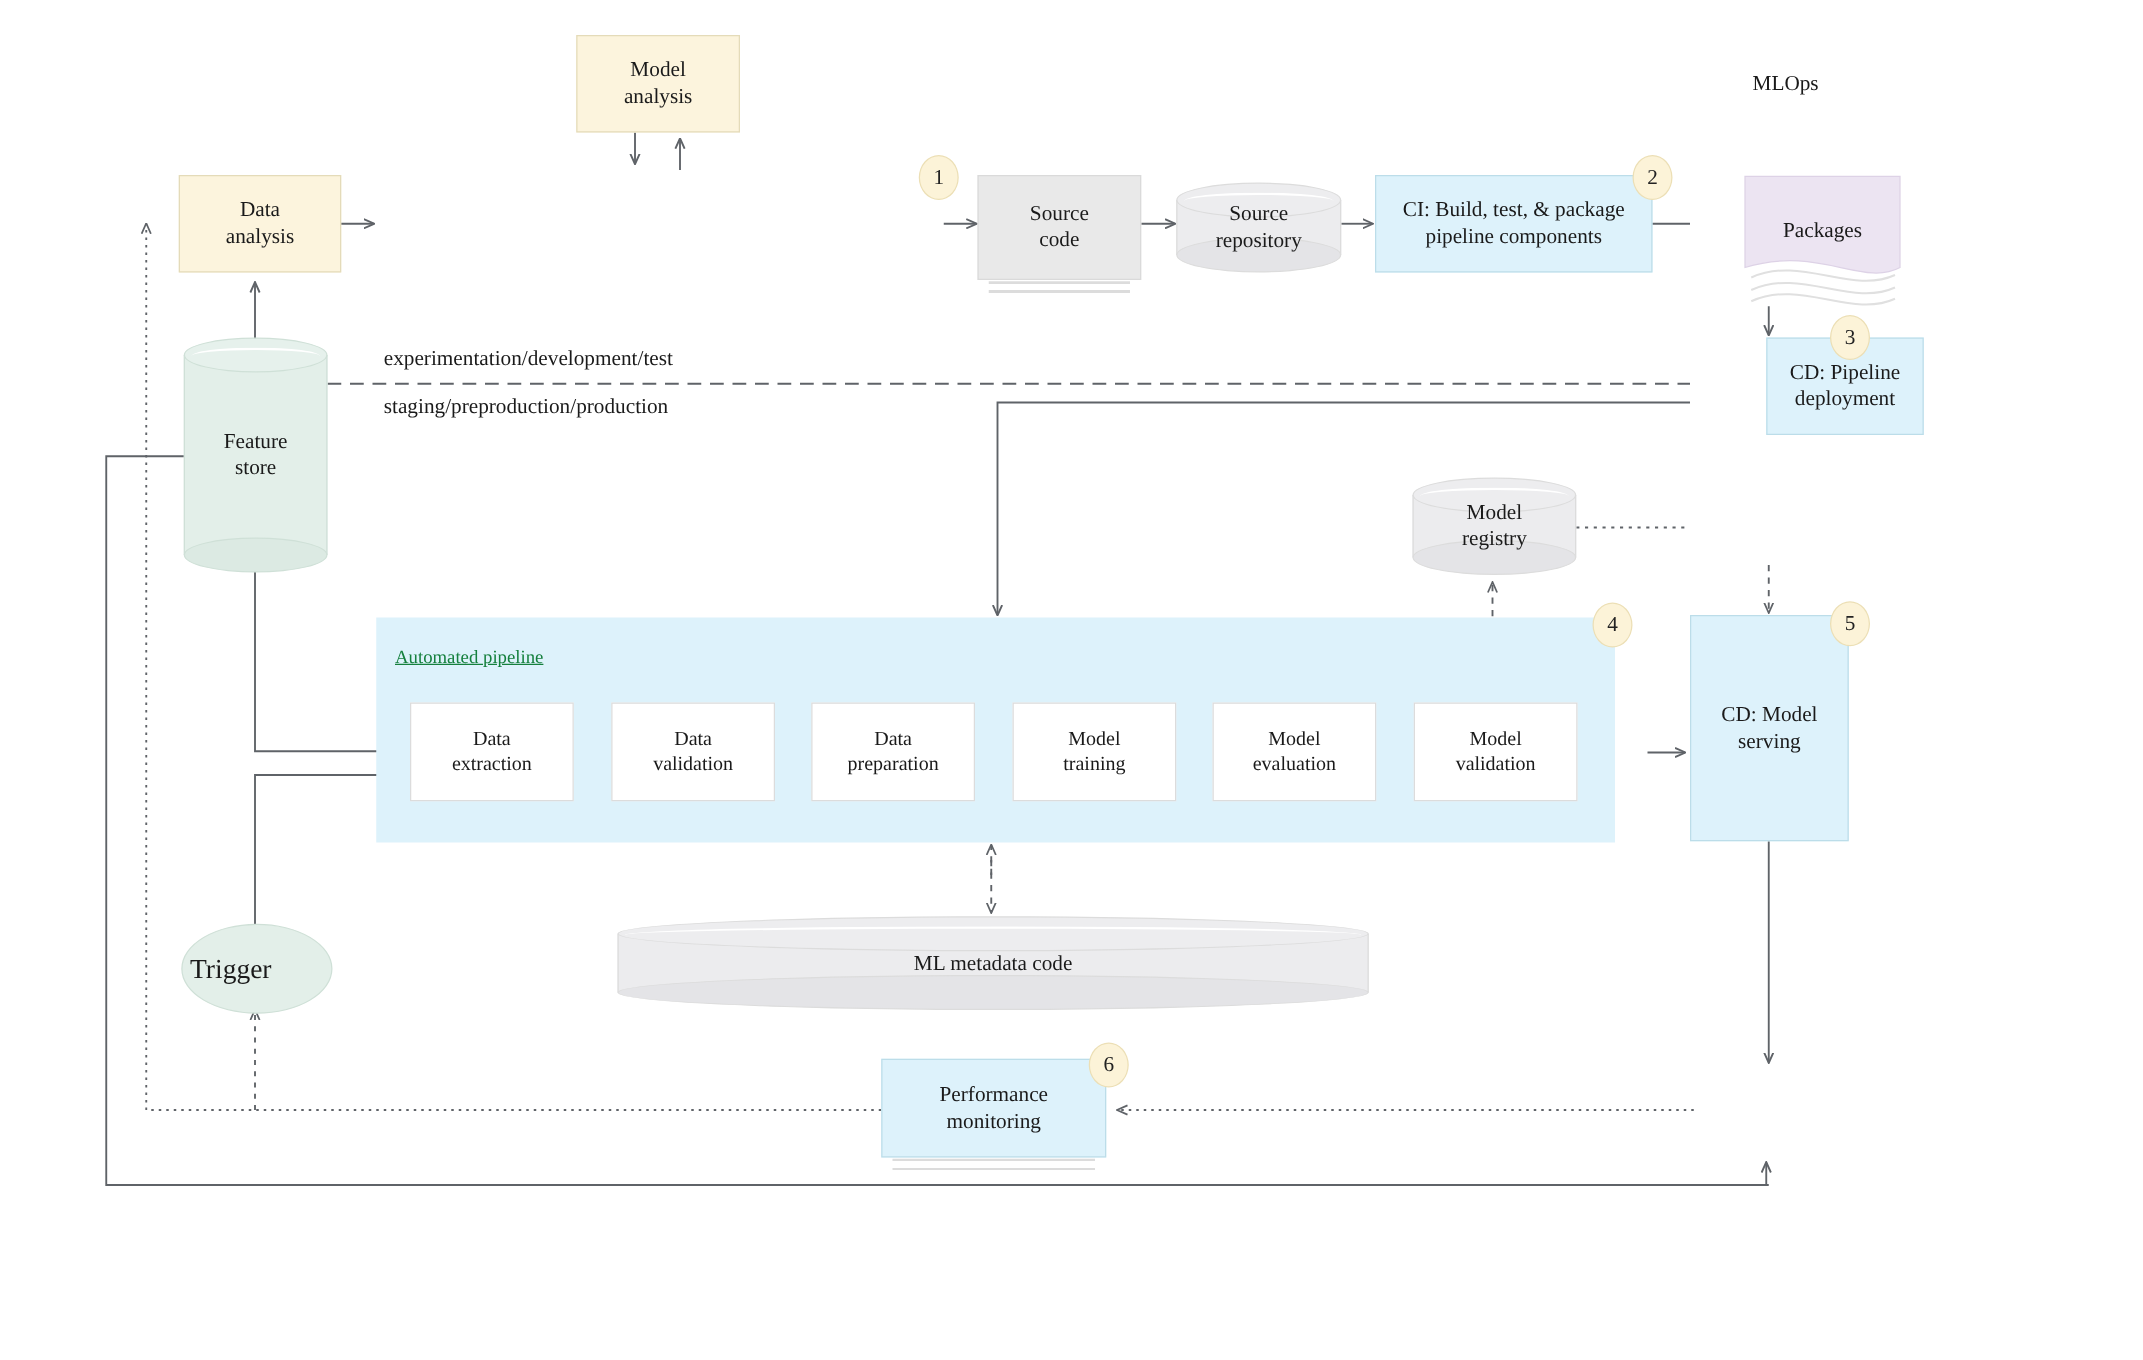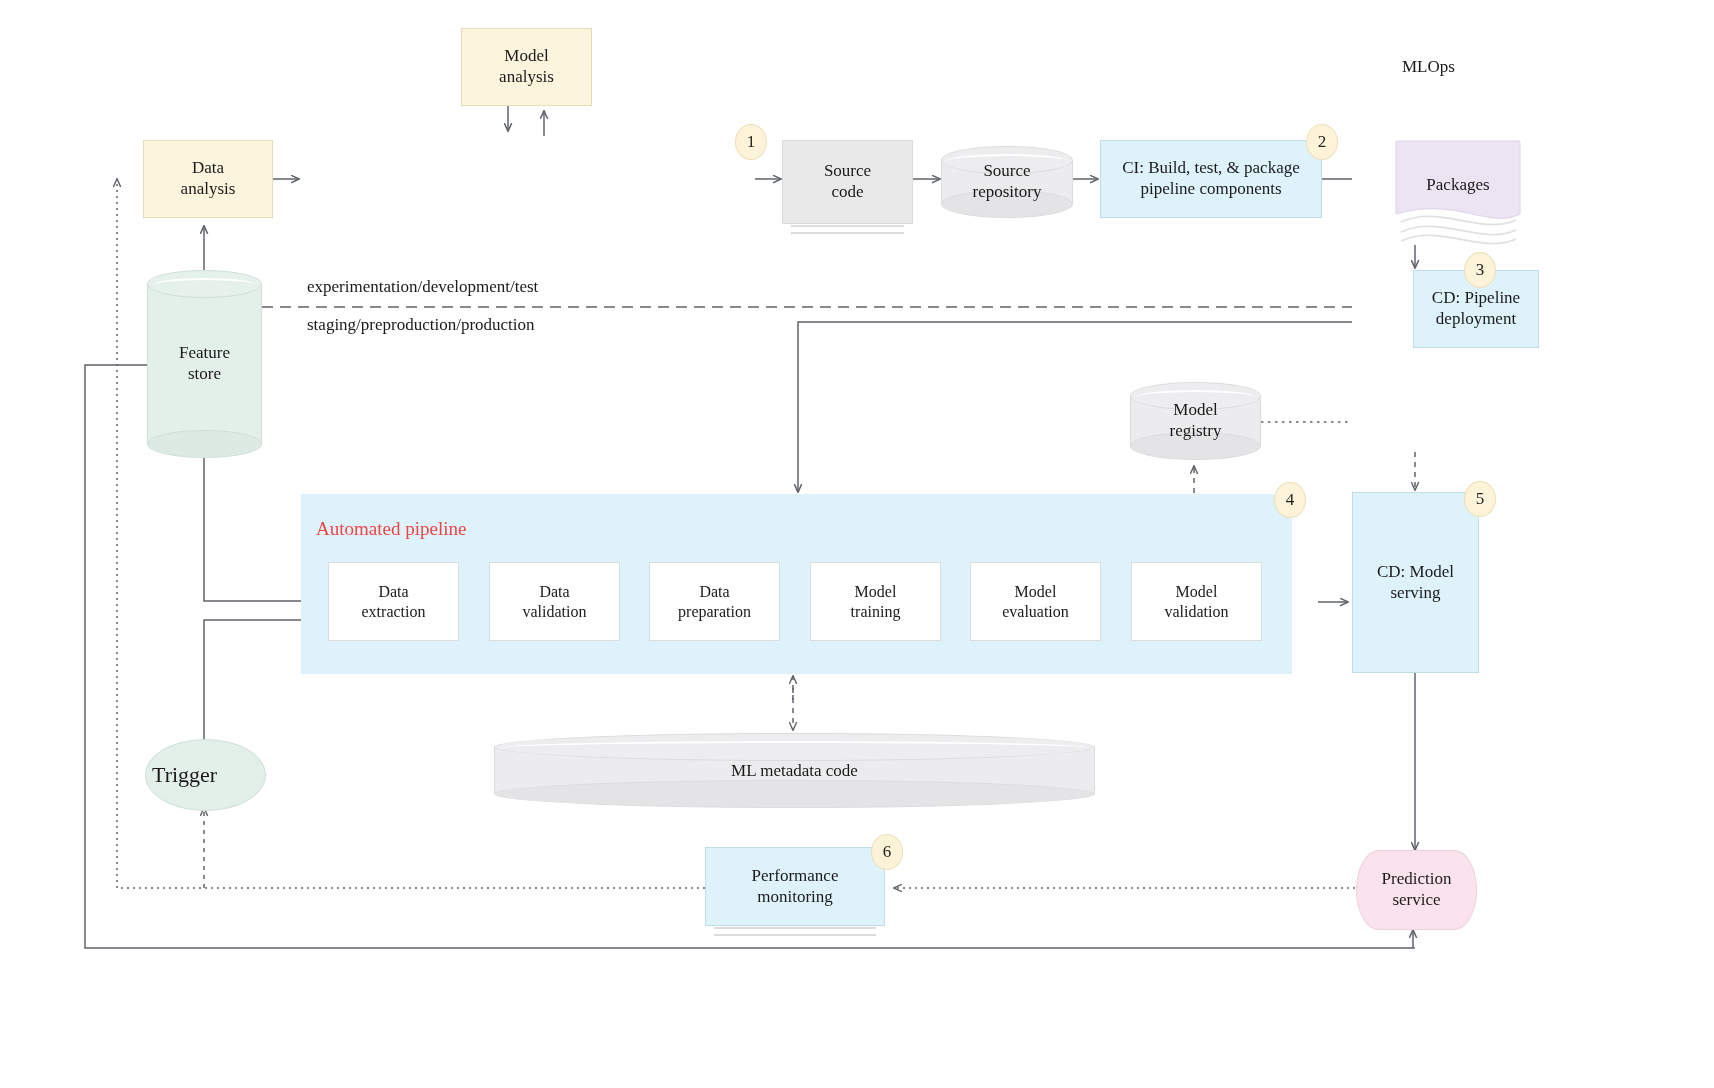--- a/index.html
+++ b/index.html
@@ -54,21 +54,21 @@
      border-radius:26px/46px;display:flex;align-items:center;justify-content:center;
      text-align:center;font-size:17px;line-height:1.22;}
 
   
   .badge{position:absolute;width:30px;height:34px;border-radius:50%;
      background:#fcf3d8;border:1px solid #ecdfb5;display:flex;align-items:center;
      justify-content:center;font-size:17px;color:#222;z-index:20;}
 
   
   .pipe-wrap{position:absolute;background:#ddf2fb;border:none;}
-  .pipe-title{position:absolute;font-size:19px;color:#ef4444;}
+  .pipe-title{position:absolute;font-size:15px;color:#15803d;text-decoration:underline;}
 
   
   .caption{position:absolute;font-size:17px;color:#1a1a1a;white-space:nowrap;}
 </style>
 </head>
 <body>
 
 <div id="canvas">
 
   <svg id="wires" viewBox="0 0 1714 1088" xmlns="http://www.w3.org/2000/svg">
@@ -239,17 +239,14 @@
 
   <div class="ellipse" style="left:145px;top:739px;width:119px;height:70px;">
     <span class="nlabel">Trigger</span>
   </div>
 
   <div class="node box-blue stack" style="left:705px;top:847px;width:180px;height:79px;">
     <span class="nlabel">Performance<br>monitoring</span>
   </div>
   <div class="badge" style="left:871px;top:834px;">6</div>
 
-  <div class="capsule" style="left:1356px;top:850px;width:119px;height:78px;">
-    <span class="nlabel">Prediction<br>service</span>
-  </div>
 
 </div>
 
 </body></html>

